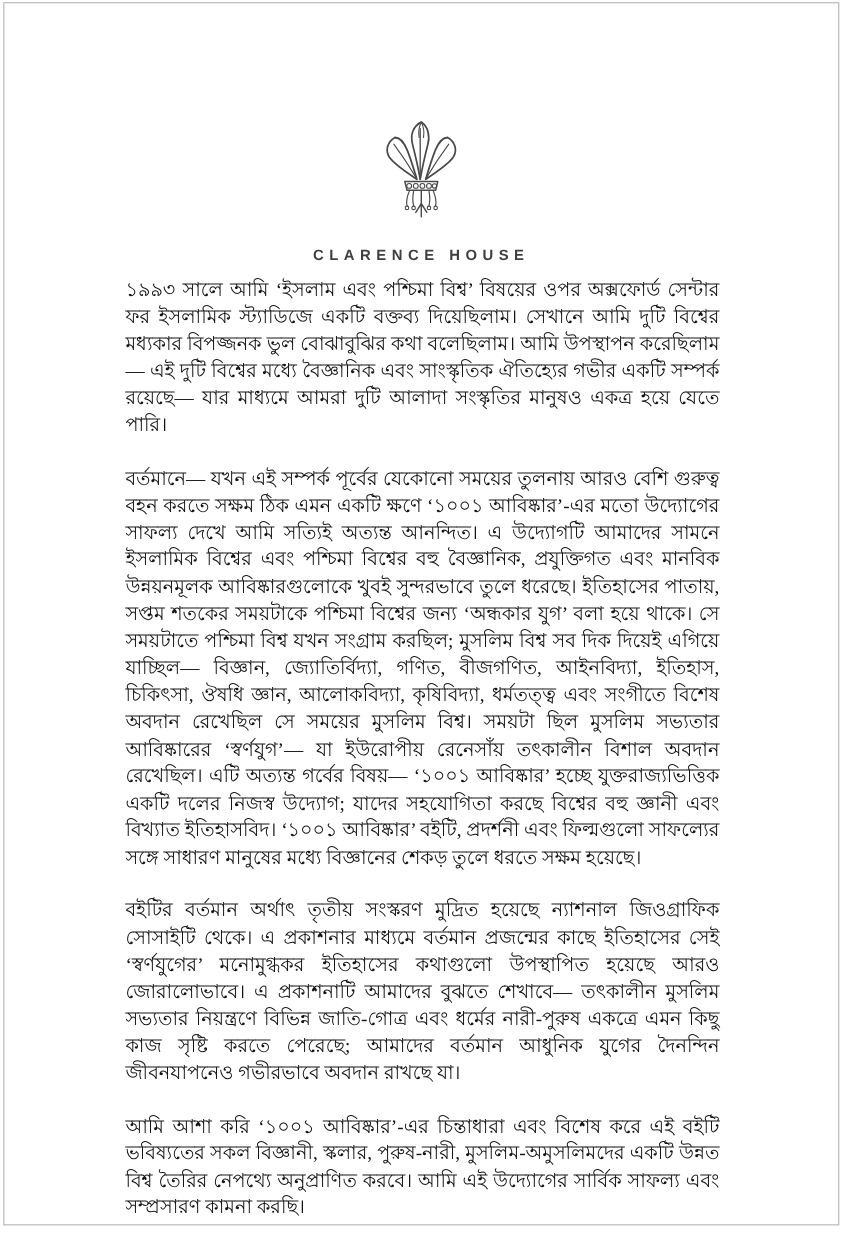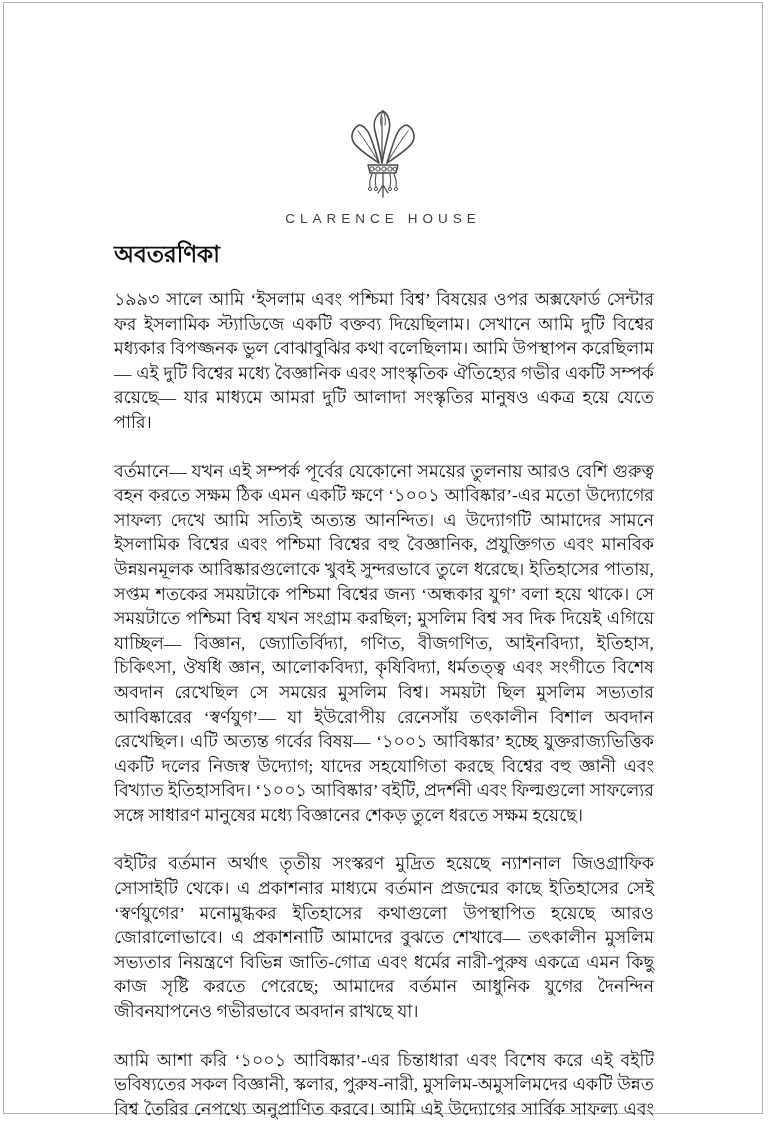--- a/index.html
+++ b/index.html
@@ -5,21 +5,21 @@
   html,body{margin:0;padding:0;background:#fff;}
   body{width:768px;height:1122px;position:relative;font-family:"Liberation Serif","DejaVu Serif",serif;}
   .page{
     position:absolute;left:3px;top:2px;right:5px;bottom:8px;
     background:#ffffff;border:1px solid #b3b3b3;box-sizing:border-box;
   }
   .letterhead{text-align:center;padding-top:104px;}
   .logo{display:inline-block;}
   .org-name{
     font-family:"Liberation Sans","DejaVu Sans",sans-serif;
-    font-size:13.5px;letter-spacing:5px;color:#3f3f3f;margin-top:8px;font-weight:400;
+    font-size:13.5px;letter-spacing:5px;color:#3f3f3f;margin-top:20px;font-weight:700;
   }
   .content{margin:0 108px 0 110px;color:#141414;}
   .doc-heading{
     font-size:23px;font-weight:700;margin:10px 0 4px 0;color:#111;
   }
   .body-para{
     font-size:17.5px;line-height:24.6px;text-align:justify;
     margin:12px 0 24px 0;color:#131313;
   }
   .footer{position:absolute;left:0;right:0;bottom:0;height:58px;}
@@ -65,21 +65,20 @@
         <circle cx="48" cy="82" r="1.6" stroke-width="1"></circle>
         <circle cx="54" cy="82" r="1.6" stroke-width="1"></circle>
 
         <path d="M41 66 L41 90 M41 78 L36 86 M41 78 L46 86" stroke-width="1.3"></path>
       </svg>
     </span>
     <div class="org-name">CLARENCE HOUSE</div>
   </div>
 
   <div class="content">
-    <div class="doc-heading">অবতরণিকা</div>
 
     <p class="body-para">১৯৯৩ সালে আমি ‘ইসলাম এবং পশ্চিমা বিশ্ব’ বিষয়ের ওপর অক্সফোর্ড সেন্টার ফর ইসলামিক স্ট্যাডিজে একটি বক্তব্য দিয়েছিলাম। সেখানে আমি দুটি বিশ্বের মধ্যকার বিপজ্জনক ভুল বোঝাবুঝির কথা বলেছিলাম। আমি উপস্থাপন করেছিলাম— এই দুটি বিশ্বের মধ্যে বৈজ্ঞানিক এবং সাংস্কৃতিক ঐতিহ্যের গভীর একটি সম্পর্ক রয়েছে— যার মাধ্যমে আমরা দুটি আলাদা সংস্কৃতির মানুষও একত্র হয়ে যেতে পারি।</p>
     <p class="body-para">বর্তমানে— যখন এই সম্পর্ক পূর্বের যেকোনো সময়ের তুলনায় আরও বেশি গুরুত্ব বহন করতে সক্ষম ঠিক এমন একটি ক্ষণে ‘১০০১ আবিষ্কার’-এর মতো উদ্যোগের সাফল্য দেখে আমি সত্যিই অত্যন্ত আনন্দিত। এ উদ্যোগটি আমাদের সামনে ইসলামিক বিশ্বের এবং পশ্চিমা বিশ্বের বহু বৈজ্ঞানিক, প্রযুক্তিগত এবং মানবিক উন্নয়নমূলক আবিষ্কারগুলোকে খুবই সুন্দরভাবে তুলে ধরেছে। ইতিহাসের পাতায়, সপ্তম শতকের সময়টাকে পশ্চিমা বিশ্বের জন্য ‘অন্ধকার যুগ’ বলা হয়ে থাকে। সে সময়টাতে পশ্চিমা বিশ্ব যখন সংগ্রাম করছিল; মুসলিম বিশ্ব সব দিক দিয়েই এগিয়ে যাচ্ছিল— বিজ্ঞান, জ্যোতির্বিদ্যা, গণিত, বীজগণিত, আইনবিদ্যা, ইতিহাস, চিকিৎসা, ঔষধি জ্ঞান, আলোকবিদ্যা, কৃষিবিদ্যা, ধর্মতত্ত্ব এবং সংগীতে বিশেষ অবদান রেখেছিল সে সময়ের মুসলিম বিশ্ব। সময়টা ছিল মুসলিম সভ্যতার আবিষ্কারের ‘স্বর্ণযুগ’— যা ইউরোপীয় রেনেসাঁয় তৎকালীন বিশাল অবদান রেখেছিল। এটি অত্যন্ত গর্বের বিষয়— ‘১০০১ আবিষ্কার’ হচ্ছে যুক্তরাজ্যভিত্তিক একটি দলের নিজস্ব উদ্যোগ; যাদের সহযোগিতা করছে বিশ্বের বহু জ্ঞানী এবং বিখ্যাত ইতিহাসবিদ। ‘১০০১ আবিষ্কার’ বইটি, প্রদর্শনী এবং ফিল্মগুলো সাফল্যের সঙ্গে সাধারণ মানুষের মধ্যে বিজ্ঞানের শেকড় তুলে ধরতে সক্ষম হয়েছে।</p>
     <p class="body-para">বইটির বর্তমান অর্থাৎ তৃতীয় সংস্করণ মুদ্রিত হয়েছে ন্যাশনাল জিওগ্রাফিক সোসাইটি থেকে। এ প্রকাশনার মাধ্যমে বর্তমান প্রজন্মের কাছে ইতিহাসের সেই ‘স্বর্ণযুগের’ মনোমুগ্ধকর ইতিহাসের কথাগুলো উপস্থাপিত হয়েছে আরও জোরালোভাবে। এ প্রকাশনাটি আমাদের বুঝতে শেখাবে— তৎকালীন মুসলিম সভ্যতার নিয়ন্ত্রণে বিভিন্ন জাতি-গোত্র এবং ধর্মের নারী-পুরুষ একত্রে এমন কিছু কাজ সৃষ্টি করতে পেরেছে; আমাদের বর্তমান আধুনিক যুগের দৈনন্দিন জীবনযাপনেও গভীরভাবে অবদান রাখছে যা।</p>
     <p class="body-para">আমি আশা করি ‘১০০১ আবিষ্কার’-এর চিন্তাধারা এবং বিশেষ করে এই বইটি ভবিষ্যতের সকল বিজ্ঞানী, স্কলার, পুরুষ-নারী, মুসলিম-অমুসলিমদের একটি উন্নত বিশ্ব তৈরির নেপথ্যে অনুপ্রাণিত করবে। আমি এই উদ্যোগের সার্বিক সাফল্য এবং সম্প্রসারণ কামনা করছি।</p>
 
   </div>
 
 
 </div>

